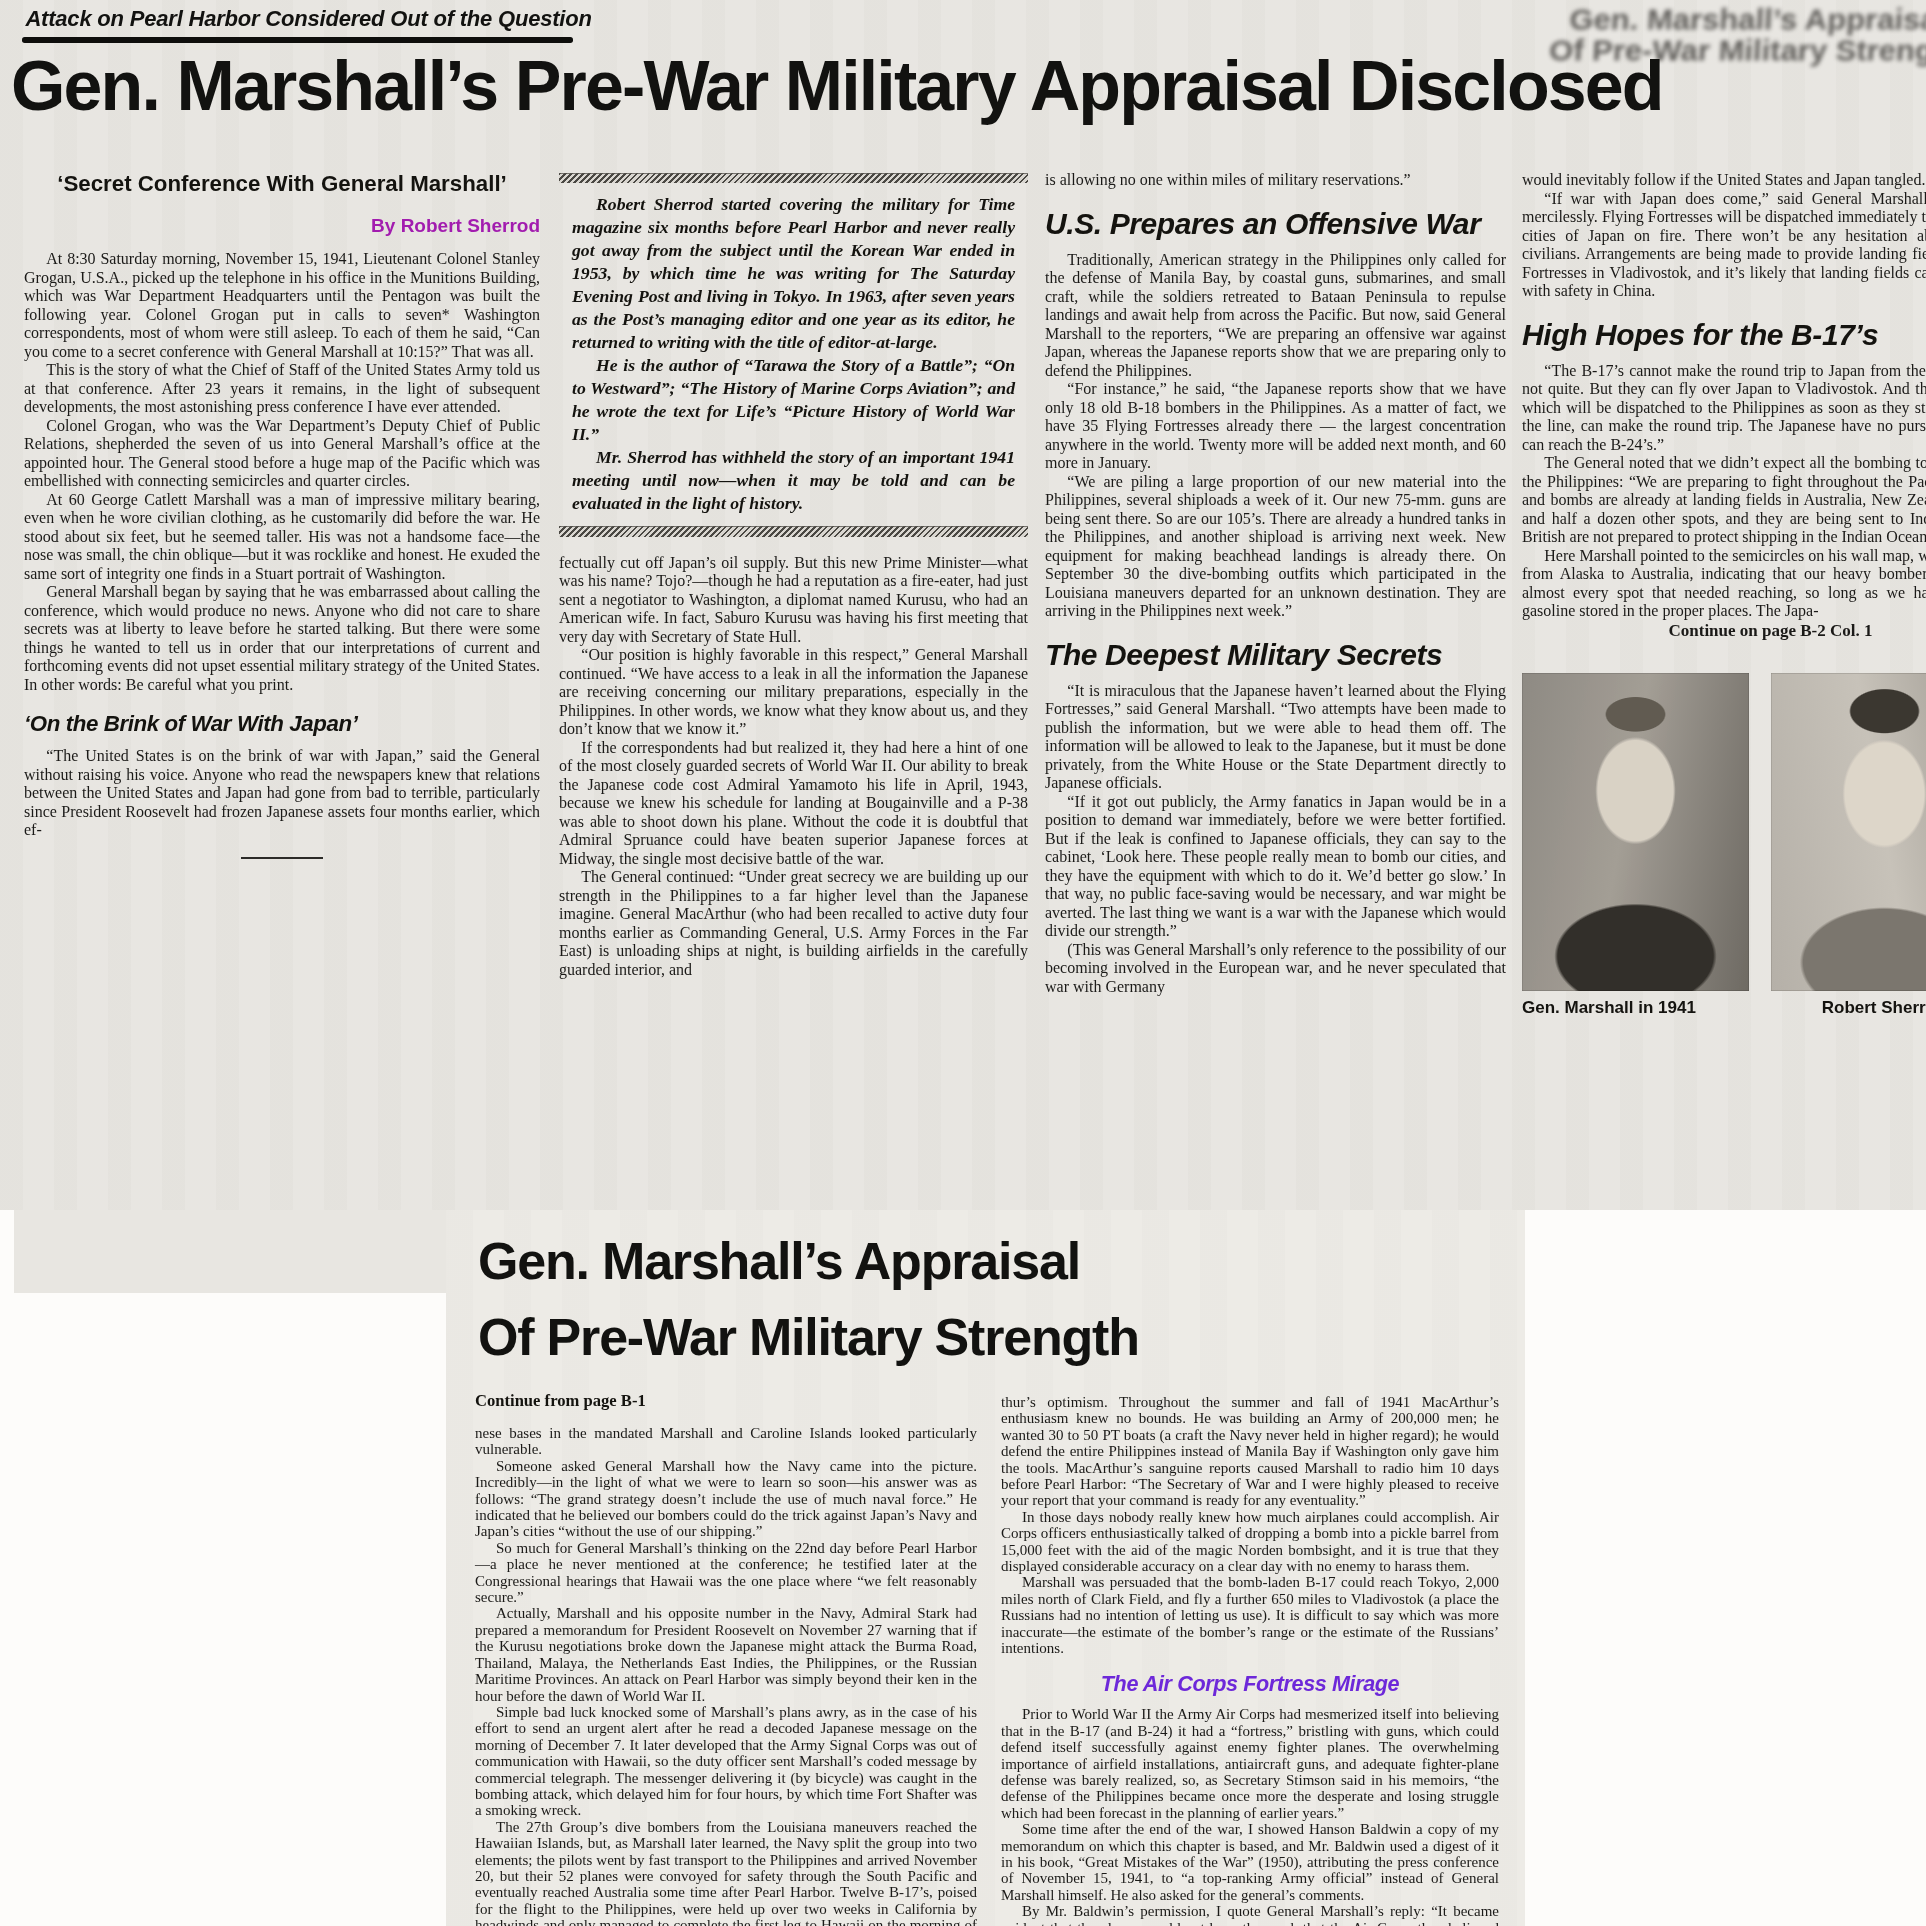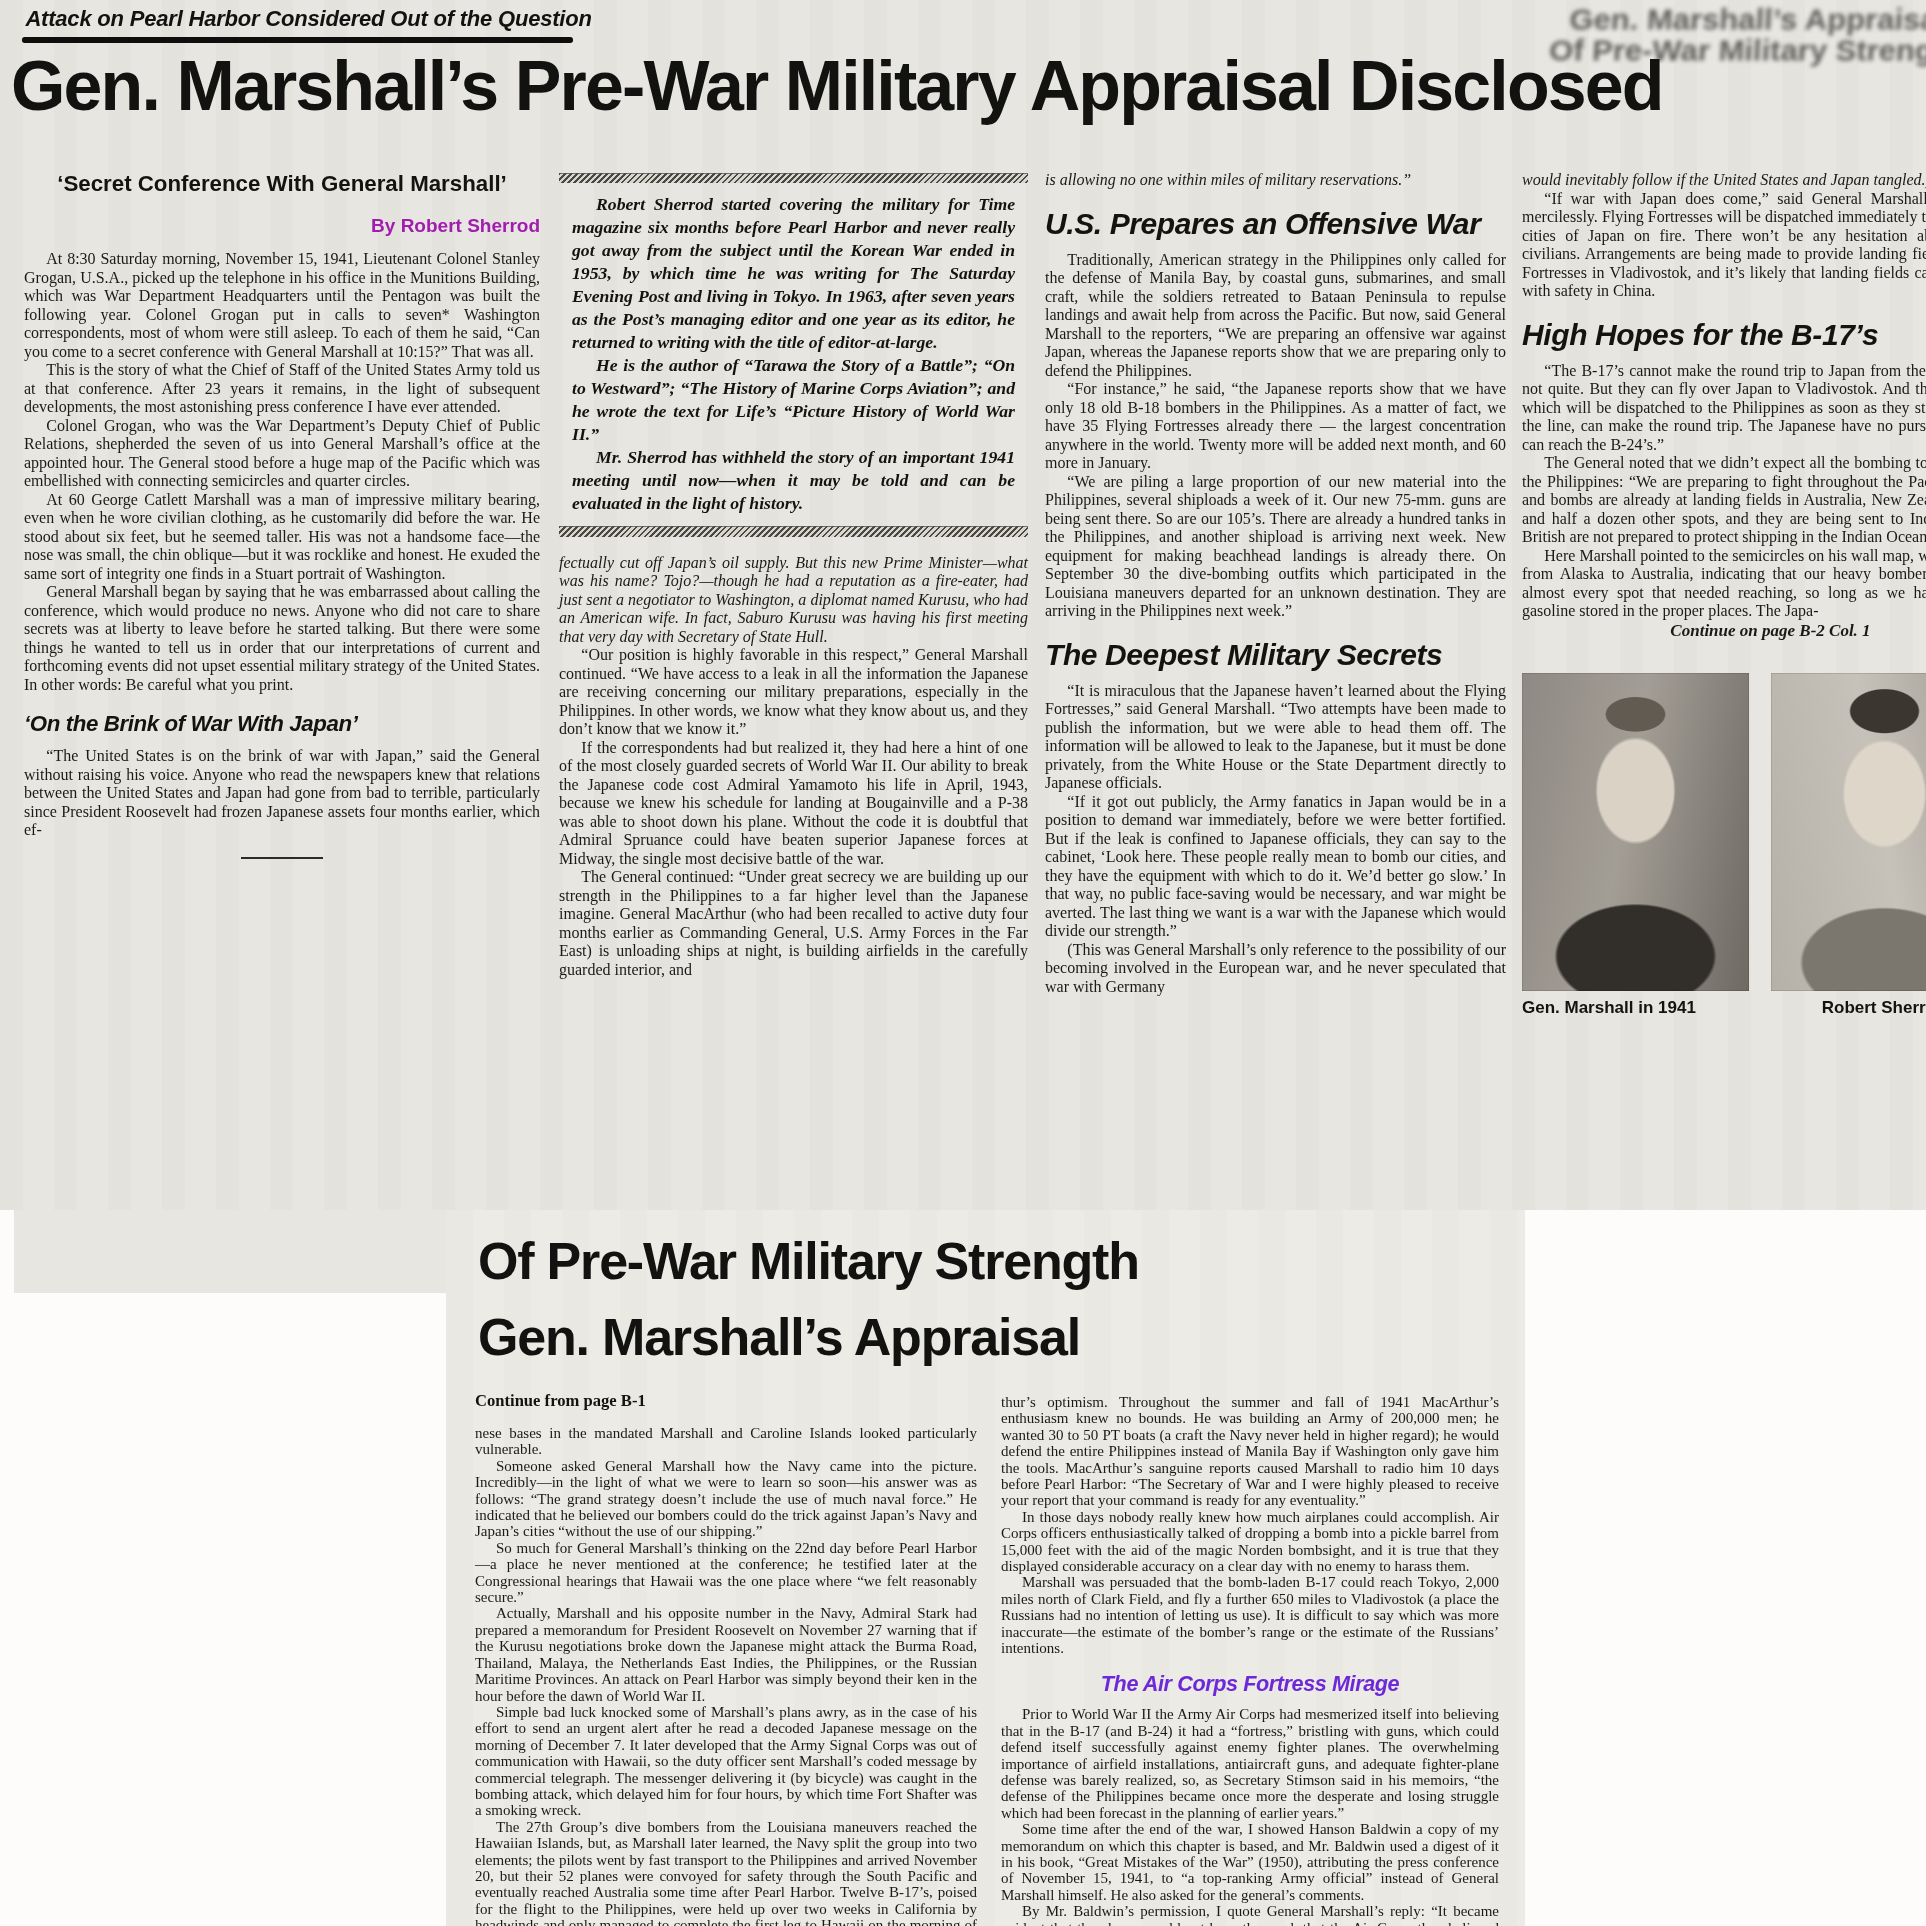--- a/index.html
+++ b/index.html
@@ -28,21 +28,21 @@
     font:700 31px "Liberation Sans",sans-serif;line-height:33px;color:#23211e;
     opacity:.68;filter:blur(2.3px);transform:skewX(-3deg) scaleY(.95);}
 
   
   .col{position:absolute;top:171px;font-size:16px;line-height:18.5px;text-align:justify;}
   #col1{left:24px;width:516px;}
   #col2{left:559px;width:469px;}
   #col3{left:1045px;width:461px;}
   #col4{left:1522px;width:497px;}
   .col p{margin:0;text-indent:22.3px;}
-  .col p.noindent{text-indent:0;font-style:italic;}
+  .col p.noindent{text-indent:0;}
   [data-bind-list] p{margin:0;text-indent:22.3px;}
   .subhead1{font:700 22.3px "Liberation Sans",sans-serif;text-align:center;margin:0 0 7.7px;color:#14130f;}
   .byline{font:700 19px "Liberation Sans",sans-serif;text-align:right;margin:18px 0 13px;color:#a21caf;}
   .copyright{font:400 11.2px "Liberation Sans",sans-serif;line-height:14.3px;text-align:justify;margin:0 0 13px;color:#23221f;}
   .sect{font:italic 700 22.3px "Liberation Sans",sans-serif;text-align:left;text-indent:0;
     margin:17px 0 10px;color:#14130f;letter-spacing:-0.4px;}
   .sect.big{font-size:30px;}
   .footrule{width:82px;height:2.3px;background:#2c2b28;margin:17.7px auto 15.4px;}
   .footnote{font:400 11.6px "Liberation Sans",sans-serif;line-height:15px;text-align:justify;color:#23221f;}
 
@@ -168,22 +168,22 @@
     <div class="photo" id="photo-marshall"></div>
     <div class="photo" id="photo-sherrod"></div>
   </div>
   <div class="photo-captions">
     <div class="cap" data-bind="article1.col4.caption_left">Gen. Marshall in 1941</div>
     <div class="cap right" data-bind="article1.col4.caption_right">Robert Sherrod</div>
   </div>
 </div>
 
 <div class="headline2">
+  <div data-bind="article2.headline_line1">Gen. Marshall’s Appraisal</div>
   <div data-bind="article2.headline_line2">Of Pre-War Military Strength</div>
-  <div data-bind="article2.headline_line1">Gen. Marshall’s Appraisal</div>
 </div>
 <div class="continued-from" data-bind="article2.continued">Continue from page B-1</div>
 
 <div class="col2nd" id="a2-left">
   <div data-bind-list="article2.left.paras1">
       <p class="noindent">nese bases in the mandated Marshall and Caroline Islands looked particularly vulnerable.</p>
       <p>Someone asked General Marshall how the Navy came into the picture. Incredibly—in the light of what we were to learn so soon—his answer was as follows: “The grand strategy doesn’t include the use of much naval force.” He indicated that he believed our bombers could do the trick against Japan’s Navy and Japan’s cities “without the use of our shipping.”</p>
       <p>So much for General Marshall’s thinking on the 22nd day before Pearl Harbor—a place he never mentioned at the conference; he testified later at the Congressional hearings that Hawaii was the one place where “we felt reasonably secure.”</p>
       <p>Actually, Marshall and his opposite number in the Navy, Admiral Stark had prepared a memorandum for President Roosevelt on November 27 warning that if the Kurusu negotiations broke down the Japanese might attack the Burma Road, Thailand, Malaya, the Netherlands East Indies, the Philippines, or the Russian Maritime Provinces. An attack on Pearl Harbor was simply beyond their ken in the hour before the dawn of World War II.</p>
       <p>Simple bad luck knocked some of Marshall’s plans awry, as in the case of his effort to send an urgent alert after he read a decoded Japanese message on the morning of December 7. It later developed that the Army Signal Corps was out of communication with Hawaii, so the duty officer sent Marshall’s coded message by commercial telegraph. The messenger delivering it (by bicycle) was caught in the bombing attack, which delayed him for four hours, by which time Fort Shafter was a smoking wreck.</p>

